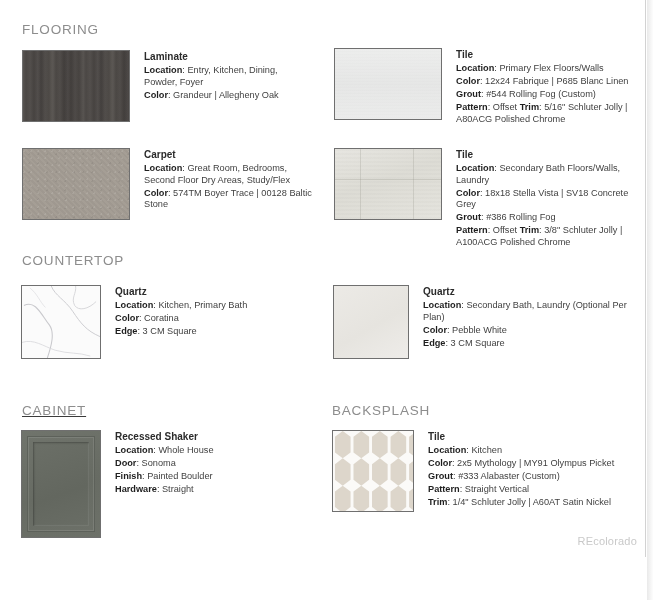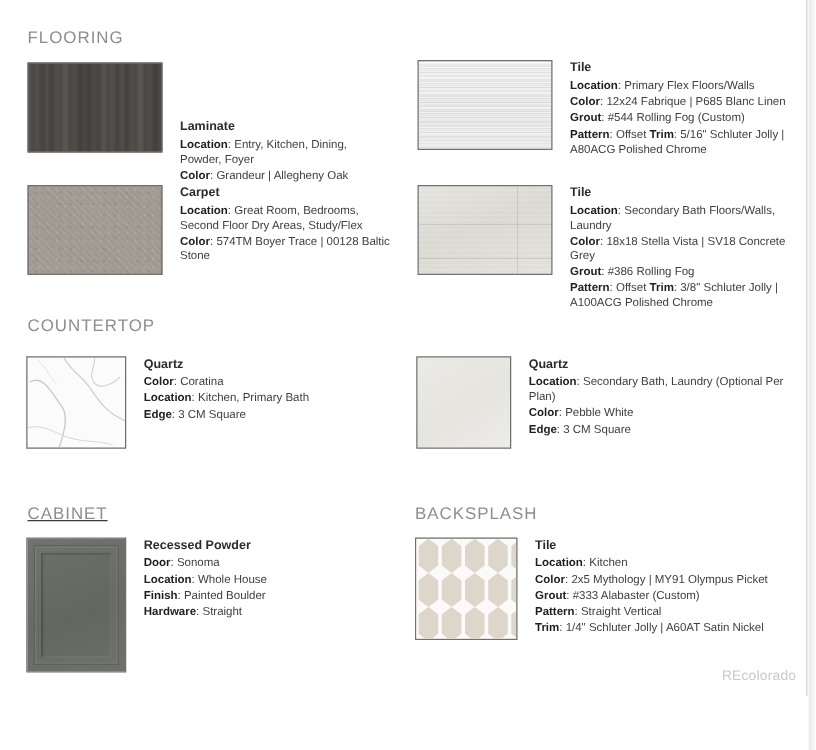--- a/index.html
+++ b/index.html
@@ -134,21 +134,21 @@
 <body>
 
 <div class="page">
 
   <div class="section" style="left:22px; top:22px;">
     <div class="section-title">FLOORING</div>
   </div>
 
   <div class="entry" style="left:22px; top:50px;">
     <div class="swatch sw-laminate" style="width:108px; height:72px;"></div>
-    <div class="info" style="width:165px;margin-top:45px;">
+    <div class="info" style="width:165px;">
       <h4>Laminate</h4>
       <p><b>Location</b>: <span>Entry, Kitchen, Dining, Powder, Foyer</span></p>
       <p><b>Color</b>: <span>Grandeur | Allegheny Oak</span></p>
     </div>
   </div>
 
   <div class="entry" style="left:334px; top:48px;">
     <div class="swatch sw-tile1" style="width:108px; height:72px;"></div>
     <div class="info" style="width:180px;">
       <h4>Tile</h4>
@@ -188,22 +188,22 @@
       <svg viewBox="0 0 80 74" preserveAspectRatio="none">
         <path d="M2 20 C14 14, 20 30, 28 40 C34 48, 30 62, 26 74" stroke="#c9c9cd" stroke-width="1.1" fill="none"></path>
         <path d="M30 0 C34 10, 44 14, 52 26 C60 38, 66 46, 80 52" stroke="#cdcdd1" stroke-width="1" fill="none"></path>
         <path d="M55 0 C56 8, 50 12, 54 20 C58 26, 68 24, 76 16" stroke="#d2d2d6" stroke-width="0.9" fill="none"></path>
         <path d="M0 58 C12 54, 22 62, 34 66 C48 70, 58 68, 70 72" stroke="#d6d6da" stroke-width="0.8" fill="none"></path>
         <path d="M8 2 C16 8, 18 16, 24 22" stroke="#dcdcdf" stroke-width="0.7" fill="none"></path>
       </svg>
     </div>
     <div class="info" style="width:180px;">
       <h4>Quartz</h4>
+      <p><b>Location</b>: <span>Kitchen, Primary Bath</span></p>
       <p><b>Color</b>: <span>Coratina</span></p>
-      <p><b>Location</b>: <span>Kitchen, Primary Bath</span></p>
       <p><b>Edge</b>: <span>3 CM Square</span></p>
     </div>
   </div>
 
   <div class="entry" style="left:333px; top:285px;">
     <div class="swatch sw-quartz2" style="width:76px; height:74px;"></div>
     <div class="info" style="width:210px;">
       <h4>Quartz</h4>
       <p><b>Location</b>: <span>Secondary Bath, Laundry (Optional Per Plan)</span></p>
       <p><b>Color</b>: <span>Pebble White</span></p>
@@ -214,23 +214,23 @@
   <div class="section" style="left:22px; top:403px;text-decoration:underline;">
     <div class="section-title">CABINET</div>
   </div>
 
   <div class="entry" style="left:21px; top:430px;">
     <div class="swatch sw-cabinet" style="width:80px; height:108px;">
       <div class="cab-frame"></div>
       <div class="cab-panel"></div>
     </div>
     <div class="info" style="width:180px;">
-      <h4>Recessed Powder</h4>
+      <h4>Recessed Shaker</h4>
+      <p><b>Location</b>: <span>Whole House</span></p>
       <p><b>Door</b>: <span>Sonoma</span></p>
-      <p><b>Location</b>: <span>Whole House</span></p>
       <p><b>Finish</b>: <span>Painted Boulder</span></p>
       <p><b>Hardware</b>: <span>Straight</span></p>
     </div>
   </div>
 
   <div class="section" style="left:332px; top:403px;text-align:center;">
     <div class="section-title">BACKSPLASH</div>
   </div>
 
   <div class="entry" style="left:332px; top:430px;">

